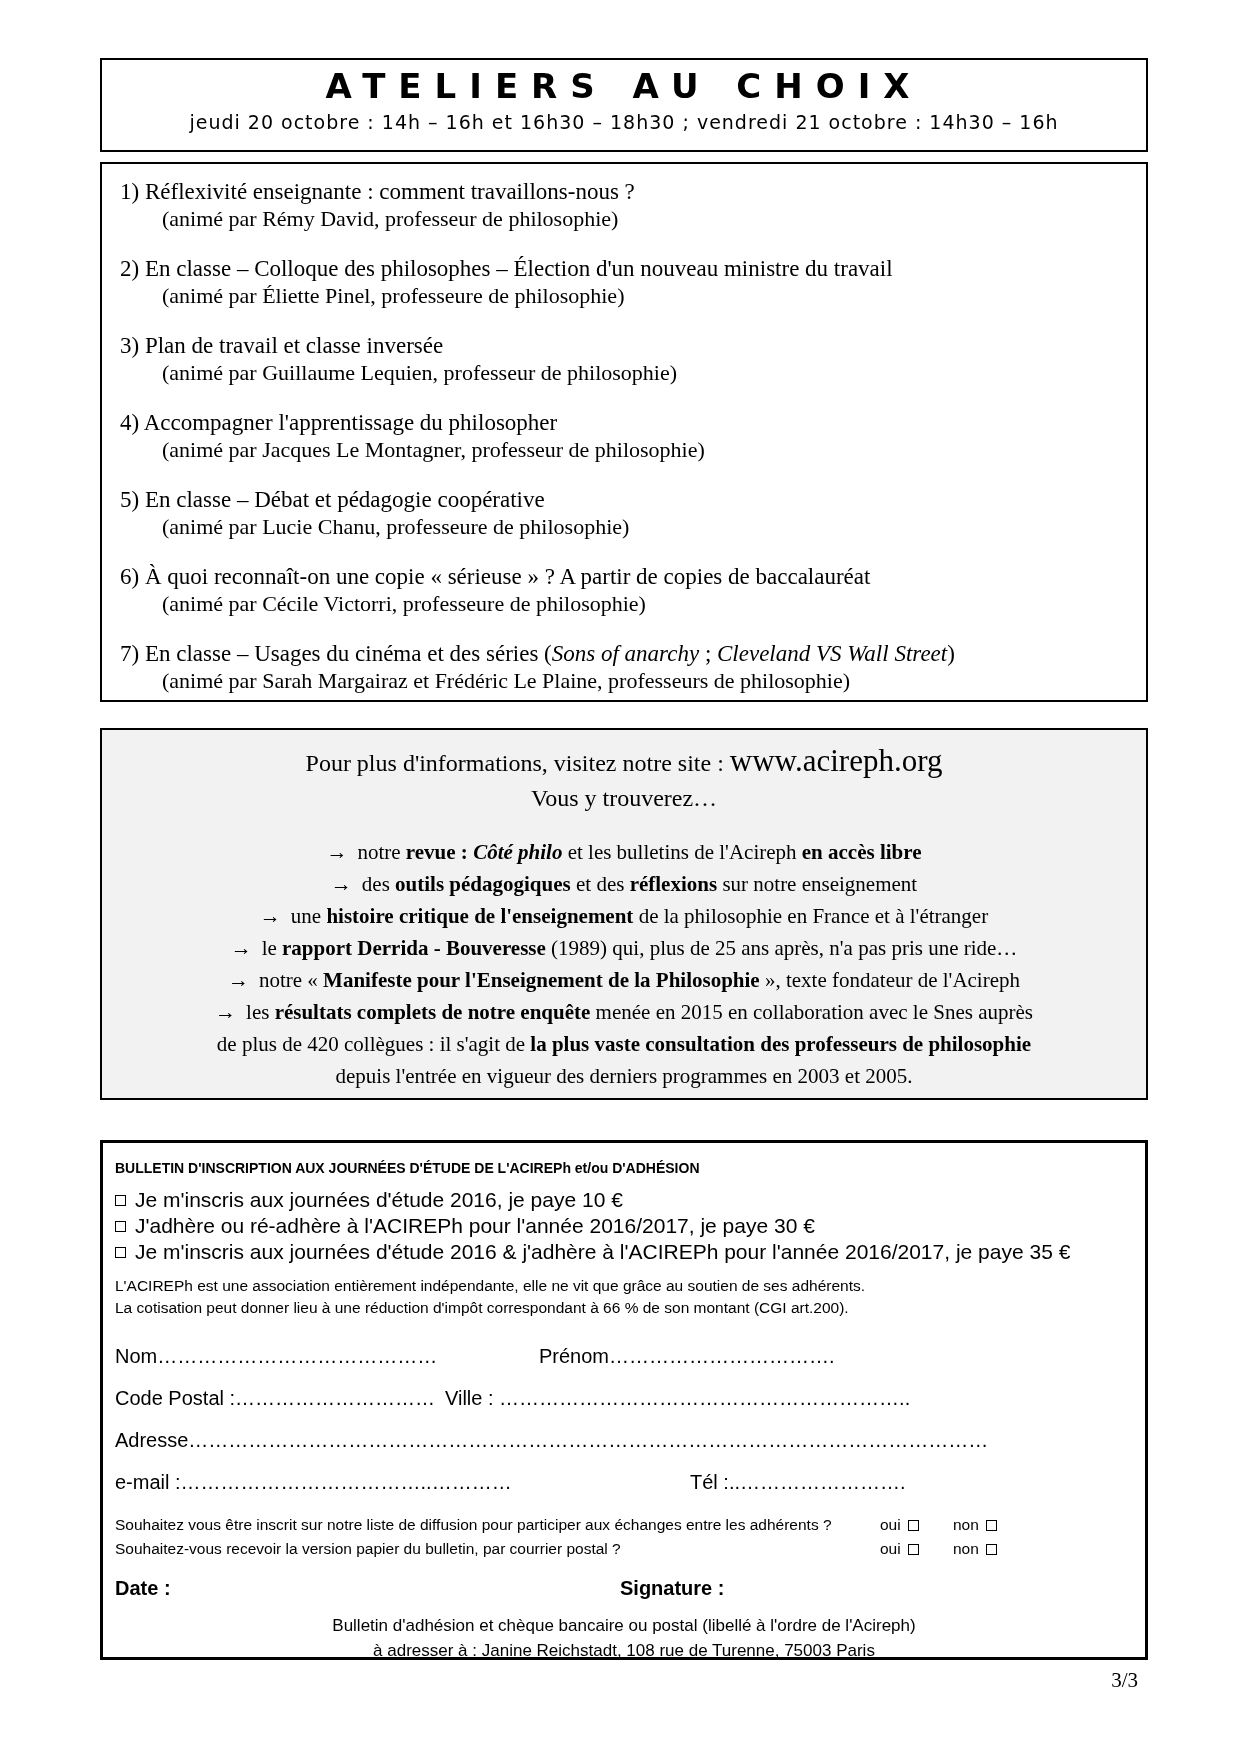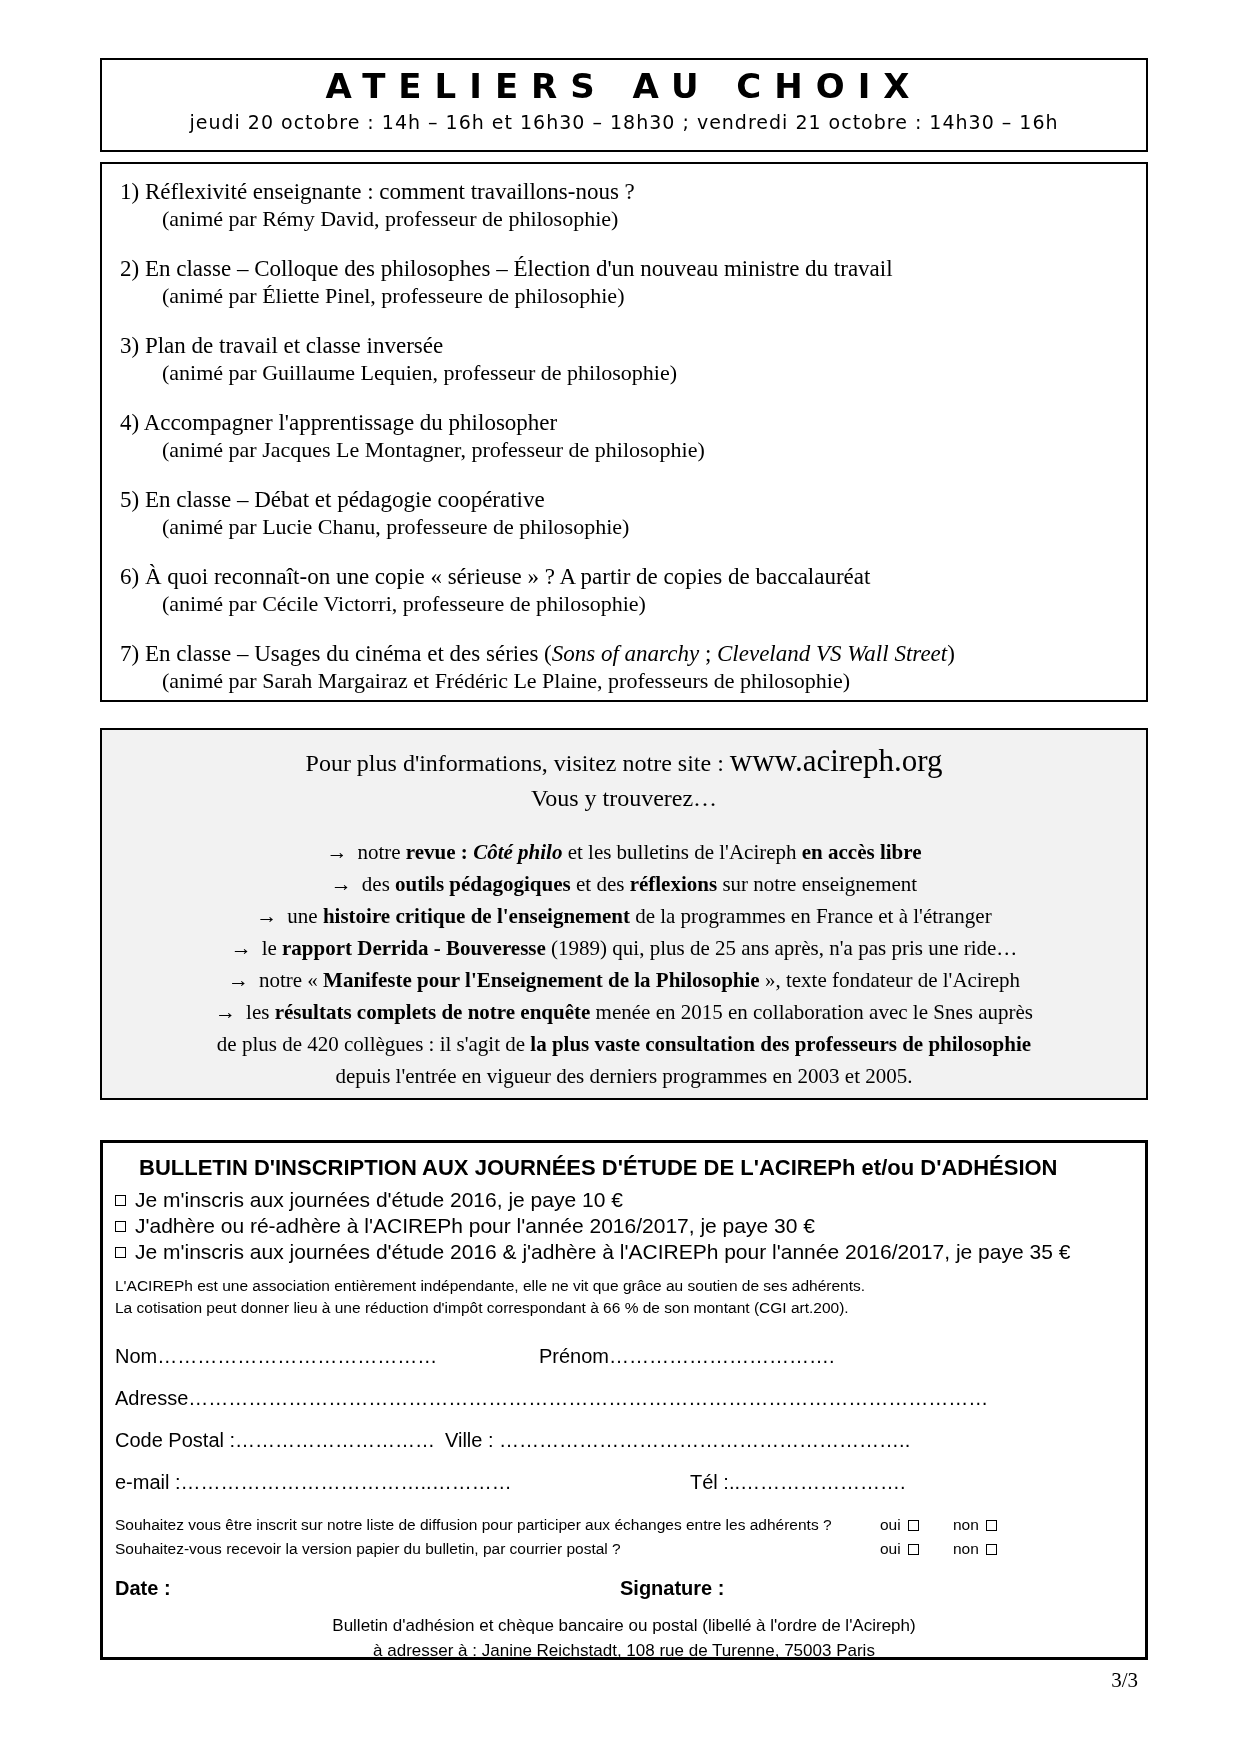--- a/index.html
+++ b/index.html
@@ -32,21 +32,21 @@
   .info-site  { font-size:31px; }
   .info-sub   { font-size:24px; line-height:32px; margin-bottom:22px; }
   .info-item  { font-size:21px; line-height:32px; padding:0 22px; white-space:nowrap; }
   .info-item .arrow { margin-right:10px; }
 
   
   #form-box {
     top:1140px; height:520px; border-width:3px;
     font-family:"Liberation Sans", sans-serif; padding:10px 12px 0 12px;
   }
-  .form-title { font-size:22px; font-weight:bold; line-height:30px; margin-bottom:4px; white-space:nowrap;margin-left:24px; }
+  .form-title { font-size:14px; font-weight:bold; line-height:30px; margin-bottom:4px; white-space:nowrap; }
   .opt { font-size:21px; line-height:26px; display:flex; align-items:center; }
   .sq { display:inline-block; width:11px; height:11px; border:1px solid #000; background:#fff; flex:none; }
   .opt .sq { margin-right:9px; }
   .notes { margin-top:10px; font-size:15.5px; line-height:22px; }
   .fields { margin-top:16px; }
   .frow { position:relative; font-size:20px; line-height:42px; white-space:nowrap; overflow:hidden; height:42px; }
   .abs  { position:absolute; top:0; }
   .questions { margin-top:10px; font-size:15.5px; line-height:24px; }
   .qrow { position:relative; white-space:nowrap; overflow:hidden; height:24px; }
   .qrow .choice { position:absolute; top:0; display:flex; align-items:center; gap:7px; height:24px; }
@@ -97,21 +97,21 @@
       <div class="ws-title"><span>7)</span> <span><span>En classe – Usages du cinéma et des séries (</span><span style="font-style: italic;">Sons of anarchy</span><span> ; </span><span style="font-style: italic;">Cleveland VS Wall Street</span><span>)</span></span></div>
       <div class="ws-sub">(animé par Sarah Margairaz et Frédéric Le Plaine, professeurs de philosophie)</div>
     </div>
   </div>
 
   <div class="box" id="info-box">
     <div class="info-line1"><span>Pour plus d'informations, visitez notre site : </span><span class="info-site">www.acireph.org</span></div>
     <div class="info-sub">Vous y trouverez…</div>
     <div class="info-item"><span class="arrow">→</span><span><span>notre </span><span style="font-weight: bold;">revue : </span><span style="font-weight: bold; font-style: italic;">Côté philo</span><span> et les bulletins de l'Acireph </span><span style="font-weight: bold;">en accès libre</span></span></div>
     <div class="info-item"><span class="arrow">→</span><span><span>des </span><span style="font-weight: bold;">outils pédagogiques</span><span> et des </span><span style="font-weight: bold;">réflexions</span><span> sur notre enseignement</span></span></div>
-    <div class="info-item"><span class="arrow">→</span><span><span>une </span><span style="font-weight: bold;">histoire critique de l'enseignement</span><span> de la programmes en France et à l'étranger</span></span></div>
+    <div class="info-item"><span class="arrow">→</span><span><span>une </span><span style="font-weight: bold;">histoire critique de l'enseignement</span><span> de la philosophie en France et à l'étranger</span></span></div>
     <div class="info-item"><span class="arrow">→</span><span><span>le </span><span style="font-weight: bold;">rapport Derrida - Bouveresse</span><span> (1989) qui, plus de 25 ans après, n'a pas pris une ride…</span></span></div>
     <div class="info-item"><span class="arrow">→</span><span><span>notre « </span><span style="font-weight: bold;">Manifeste pour l'Enseignement de la Philosophie</span><span> », texte fondateur de l'Acireph</span></span></div>
     <div class="info-item"><span class="arrow">→</span><span><span>les </span><span style="font-weight: bold;">résultats complets de notre enquête</span><span> menée en 2015 en collaboration avec le Snes auprès</span></span></div>
     <div class="info-item"><span><span>de plus de 420 collègues : il s'agit de </span><span style="font-weight: bold;">la plus vaste consultation des professeurs de philosophie</span></span></div>
     <div class="info-item"><span><span>depuis l'entrée en vigueur des derniers programmes en 2003 et 2005.</span></span></div>
   </div>
 
   <div class="box" id="form-box">
     <div class="form-title">BULLETIN D'INSCRIPTION AUX JOURNÉES D'ÉTUDE DE L'ACIREPh  et/ou  D'ADHÉSION</div>
 
@@ -132,25 +132,25 @@
       <div>L'ACIREPh est une association entièrement indépendante, elle ne vit que grâce au soutien de ses adhérents.</div>
       <div>La cotisation peut donner lieu à une réduction d'impôt correspondant à 66 % de son montant (CGI art.200).</div>
     </div>
 
     <div class="fields">
       <div class="frow">
         <span>Nom……………………………………</span>
         <span class="abs" style="left:424px;">Prénom…………………………….</span>
       </div>
       <div class="frow">
-        <span>Adresse…………………………………………………………………………………………………………</span>
+        <span>Code Postal :…………………………</span>
+        <span class="abs" style="left:330px;">Ville : ……………………………………………………..</span>
       </div>
       <div class="frow">
-        <span>Code Postal :…………………………</span>
-        <span class="abs" style="left:330px;">Ville : ……………………………………………………..</span>
+        <span>Adresse…………………………………………………………………………………………………………</span>
       </div>
       <div class="frow">
         <span>e-mail :………………………………..…………</span>
         <span class="abs" style="left:575px;">Tél :..…………………….</span>
       </div>
     </div>
 
     <div class="questions">
       <div class="qrow">
         <span>Souhaitez vous être inscrit sur notre liste de diffusion pour participer aux échanges entre les adhérents ?</span>

